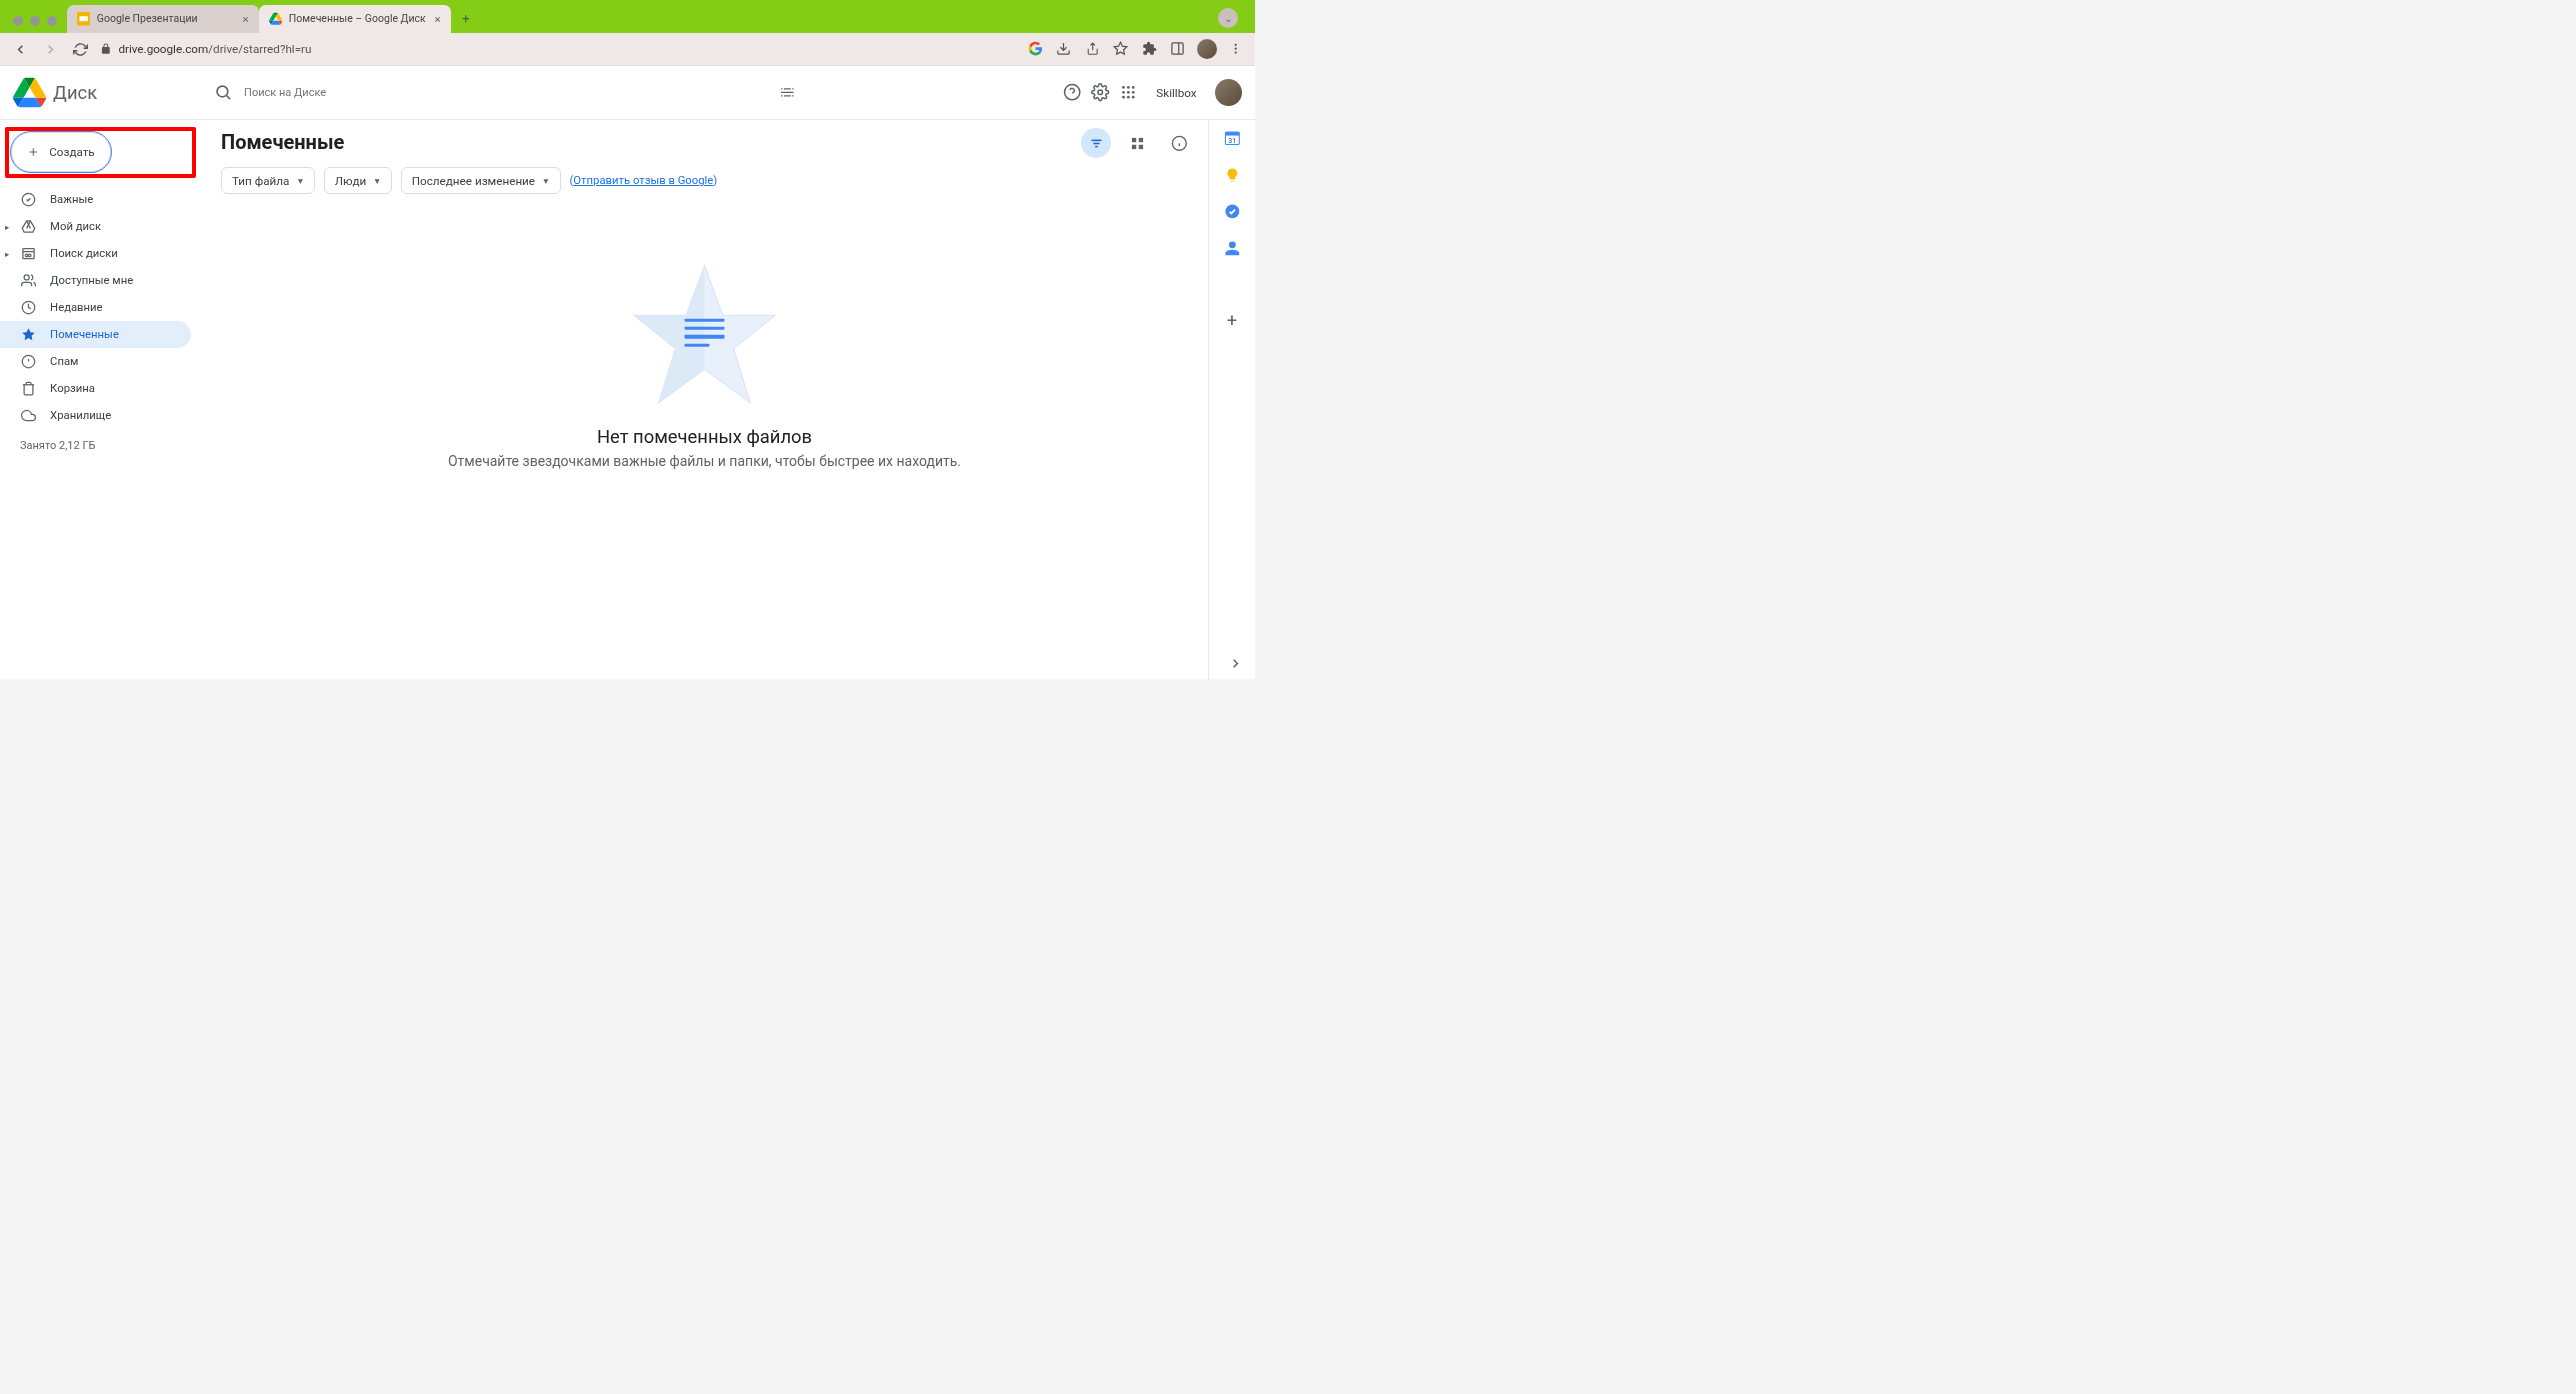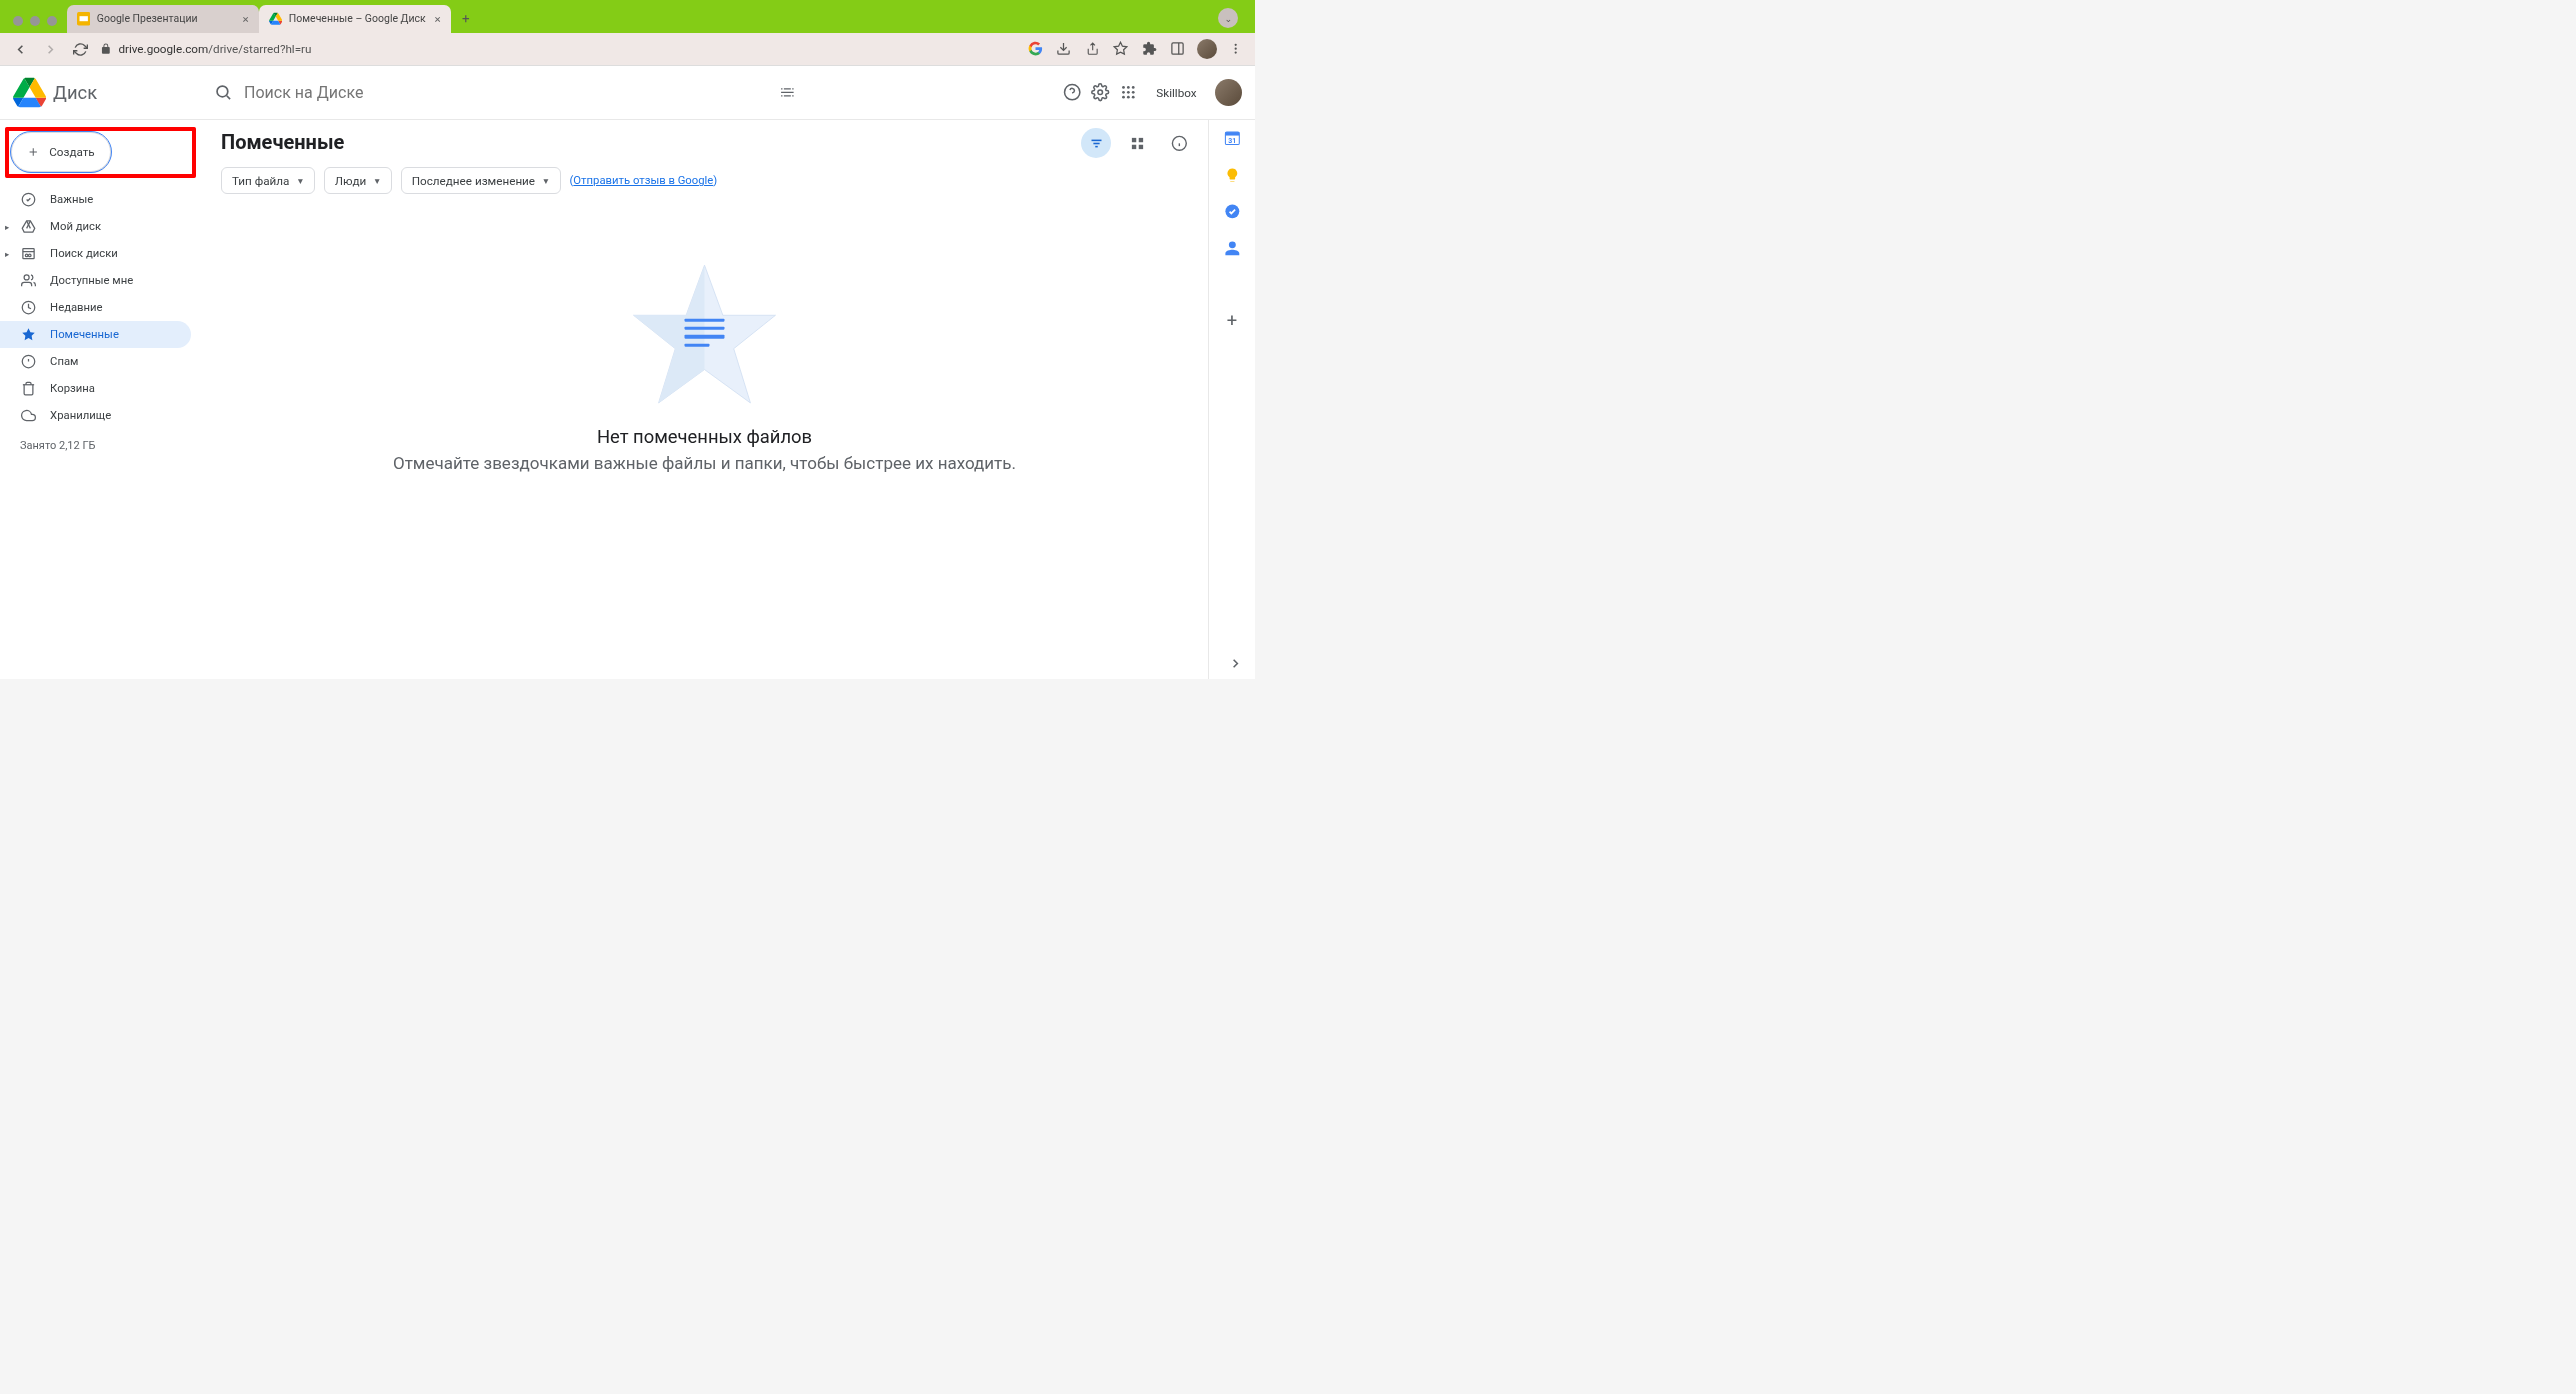--- a/index.html
+++ b/index.html
@@ -27,21 +27,21 @@
 .toolbar-icon { width: 18.4px; height: 18.4px; display: flex; align-items: center; justify-content: center; color: #555; cursor: pointer; }
 .avatar-small { width: 20px; height: 20px; border-radius: 50%; background: linear-gradient(135deg, #8a7a6a, #5a4a3a); }
 
 
 .drive-header { height: 54px; background: #fff; display: flex; align-items: center; padding: 0 13.4px; gap: 6.7px; border-bottom: 0.8px solid #e8e8e8; }
 .drive-logo { display: flex; align-items: center; gap: 6.7px; width: 184px; }
 .drive-logo-icon { width: 33px; height: 33px; }
 .drive-logo-text { font-size: 18.4px; color: #5f6368; }
 .search-wrap { flex: 1; display: flex; align-items: center; max-width: 602px; position: relative; }
 .search-icon-left { position: absolute; left: 10px; color: #5f6368; }
-.search-input { width: 100%; height: 38px; border: none; background: transparent; padding-left: 40px; font-size: 16px; color: #5f6368; outline: none; }
+.search-input { width: 100%; height: 38px; border: none; background: transparent; padding-left: 40px; font-size: 11px; color: #5f6368; outline: none; }
 .search-options { position: absolute; right: 10px; color: #5f6368; cursor: pointer; }
 .header-right { display: flex; align-items: center; gap: 8px; margin-left: auto; justify-content: space-between; }
 .header-icon { width: 20px; height: 20px; display: flex; align-items: center; justify-content: center; color: #5f6368; cursor: pointer; }
 .account-name { font-size: 11.7px; color: #3c4043; padding: 0 10px; }
 .avatar-large { width: 27px; height: 27px; border-radius: 50%; background: linear-gradient(135deg, #8a7a6a, #5a4a3a); }
 
 
 .drive-body { display: flex; height: calc(679px - 33px - 33px - 54px); background: #fff; }
 .sidebar { width: 201px; padding-top: 6.7px; }
 .highlight-box { border: 4.2px solid #ff0000; margin: 0 5px 5px 5px; padding: 1.7px; border-radius: 1.7px; }
@@ -66,21 +66,21 @@
 .view-ctrl { width: 30px; height: 30px; display: flex; align-items: center; justify-content: center; color: #5f6368; cursor: pointer; border-radius: 50%; }
 .view-ctrl.active { background: #d2e7f9; color: #1967d2; }
 
 
 .empty-state { display: flex; flex-direction: column; align-items: center; margin-top: 67px; }
 .empty-illustration { width: 167px; height: 146px; position: relative; margin-bottom: 18.4px; }
 .empty-star { position: absolute; inset: 0; }
 .empty-doc { position: absolute; left: 50%; top: 50%; transform: translate(-50%, -55%); width: 45px; height: 37px; display: flex; flex-direction: column; gap: 5px; align-items: center; justify-content: center; }
 .empty-doc-line { height: 3.3px; background: #4285f4; border-radius: 0.8px; }
 .empty-title { font-size: 18.4px; color: #202124; margin-bottom: 6.7px; }
-.empty-sub { font-size: 17px; color: #5f6368; }
+.empty-sub { font-size: 14px; color: #5f6368; }
 
 
 .side-panel { width: 47px; border-left: 0.8px solid #e8e8e8; display: flex; flex-direction: column; align-items: center; padding-top: 10px; gap: 20px; position: relative; }
 .side-icon { width: 16.7px; height: 16.7px; cursor: pointer; display: flex; align-items: flex-start; justify-content: center; }
 .side-plus { margin-top: 33px; font-size: 18.4px; color: #5f6368; cursor: pointer; }
 .side-collapse { position: absolute; bottom: 8.4px; right: 11.7px; color: #5f6368; cursor: pointer; }
 
 svg { display: block; }
 </style>
 </head>

